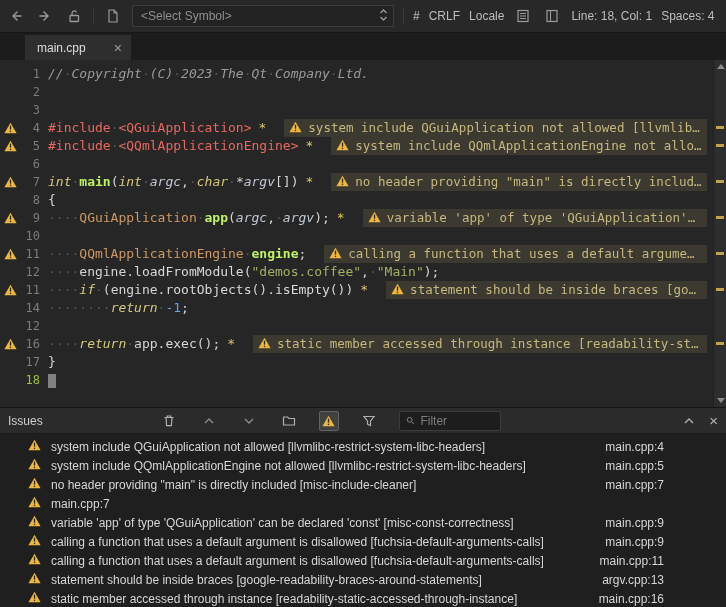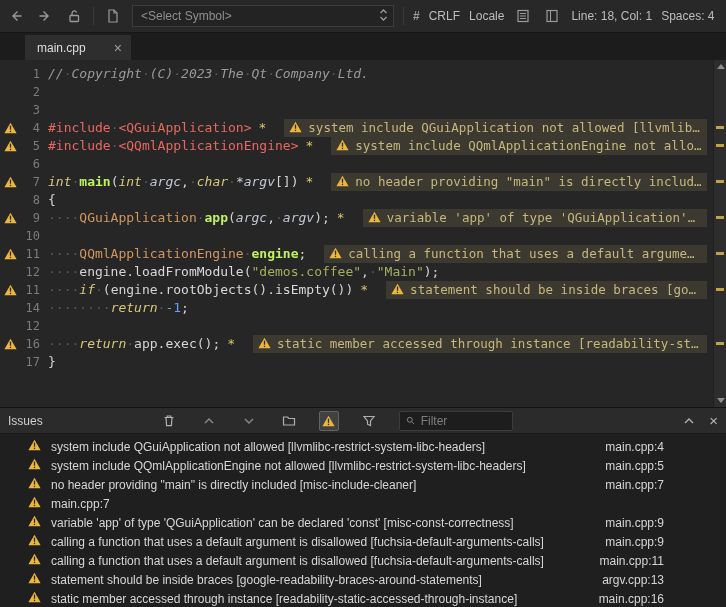--- a/index.html
+++ b/index.html
@@ -61,21 +61,21 @@
                  border-top:5px solid #8d8d8d; }
   .sb-mark { position:absolute; left:2px; width:8px; height:3px; background:#c0a345; }
 
   
   .issues { flex:1; display:flex; flex-direction:column; border-top:1px solid #141414; }
   .issues-header { height:26px; flex:none; background:#2b2b2b; border-bottom:1px solid #1a1a1a;
                    display:flex; align-items:center; padding:0 8px; gap:20px; }
   .issues-title { font-size:12px; color:#cfcfcf; margin-right:96px; }
   .hicon { width:20px; height:20px; flex:none; display:flex; align-items:center; justify-content:center; }
   .toggle-on { background:#414141; border:1px solid #646464; border-radius:2px; }
-  .filter-box { width:114px; height:20px; flex:none; background:#1d1d1d; border:1px solid #3c3c3c;
+  .filter-box { width:102px; height:20px; flex:none; background:#1d1d1d; border:1px solid #3c3c3c;
                 border-radius:2px; display:flex; align-items:center; padding:0 5px; gap:5px; }
   .filter-input { background:transparent; border:none; outline:none; color:#c0c0c0;
                   font-size:12px; width:100%; font-family:"Liberation Sans",sans-serif; }
   .filter-input::placeholder { color:#7e7e7e; }
   .header-right { margin-left:auto; display:flex; align-items:center; gap:10px; }
   .panel-close { color:#b5b5b5; font-size:15px; line-height:1; }
   .issues-list { flex:1; background:#1f1f1f; overflow:hidden; padding-top:3px; }
   .issue-row { height:19px; display:flex; align-items:center; gap:10px;
                padding:0 62px 0 28px; font-size:12px; color:#d6d6d6; }
   .issue-row .itext { flex:1; white-space:nowrap; overflow:hidden; }
@@ -307,20 +307,25 @@
               <path d="M6.5 0.8 12.6 11.2H0.4z" fill="#edb73c"></path>
               <rect x="5.85" y="3.6" width="1.3" height="4.1" fill="#2a2a2a"></rect>
               <rect x="5.85" y="8.7" width="1.3" height="1.4" fill="#2a2a2a"></rect>
             </svg><span class="annot-text">static member accessed through instance [readability-static-accessed-through-instance]</span></span>
         </div>
         <div class="line">
           <span class="lwarn"></span>
           <span class="lnum">17</span>
           <span class="lcode"><span class="c-plain">}</span></span>
         </div>
+        <div class="line current">
+          <span class="lwarn"></span>
+          <span class="lnum">18</span>
+          <span class="lcode"><span class="cursor"></span></span>
+        </div>
       </div>
     <div class="scrollbar" id="editor-scrollbar">
       <div class="sb-arrow-up"></div>
       <div class="sb-arrow-down"></div>
     <div class="sb-mark" style="top: 66px;"></div>
         <div class="sb-mark" style="top: 84px;"></div>
         <div class="sb-mark" style="top: 120px;"></div>
         <div class="sb-mark" style="top: 156px;"></div>
         <div class="sb-mark" style="top: 192px;"></div>
         <div class="sb-mark" style="top: 228px;"></div>

